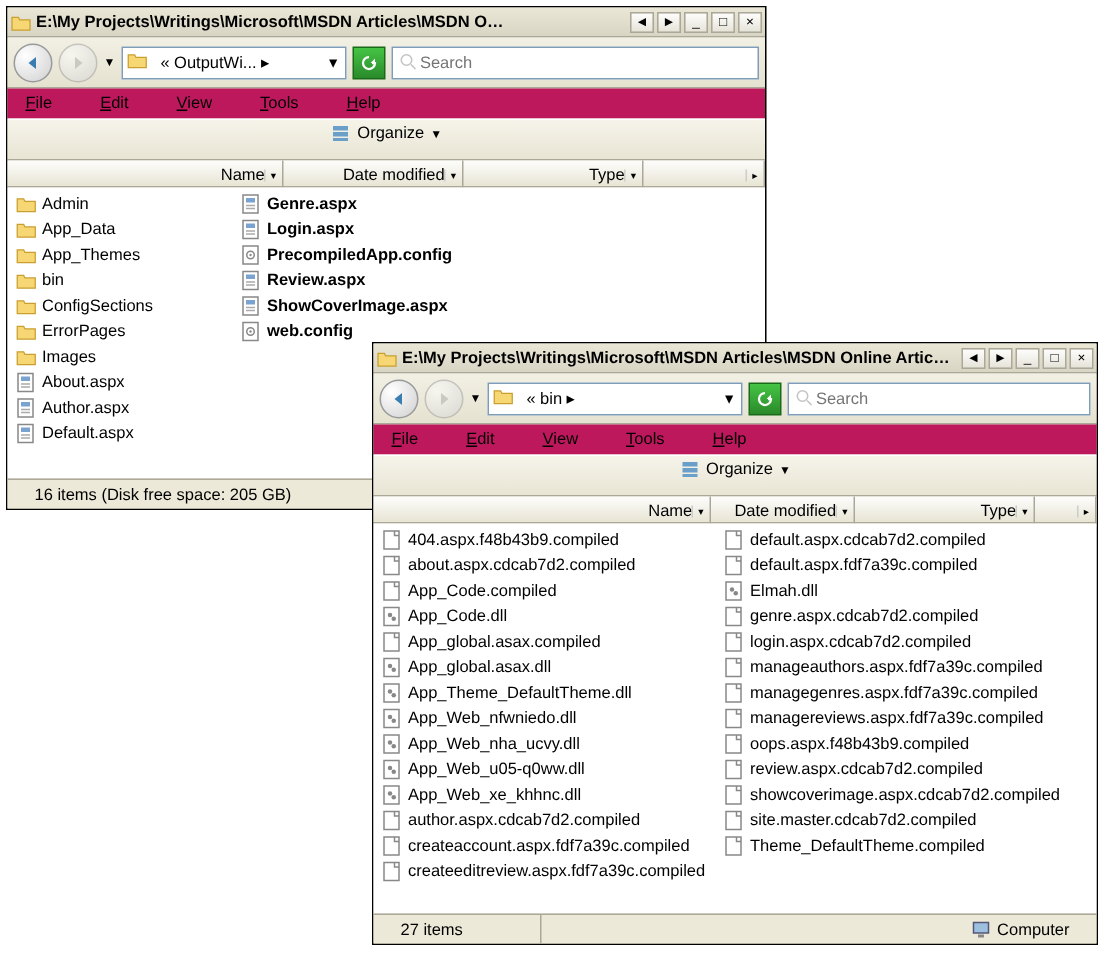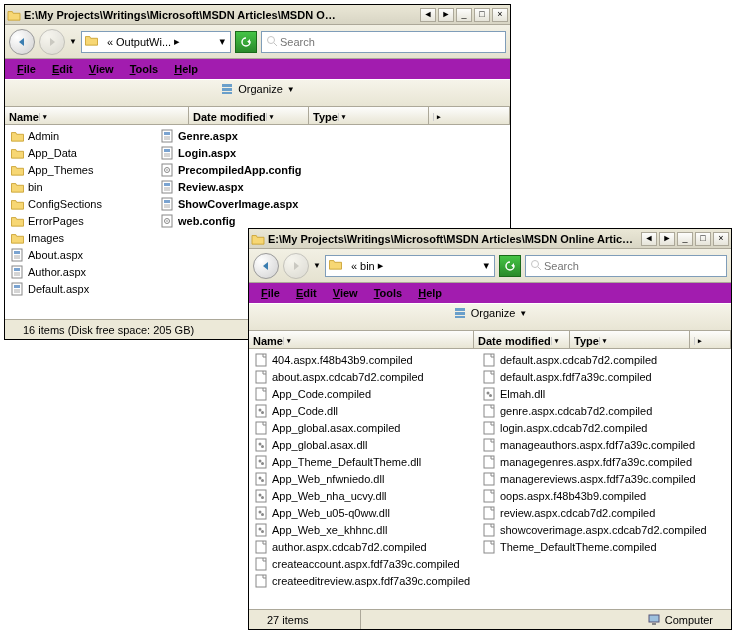--- a/index.html
+++ b/index.html
@@ -77,26 +77,25 @@
   border: 1px solid #7f9db9;
   display: flex;
   align-items: center;
   padding: 0 4px;
 }
 .searchbox input { border: none; outline: none; flex: 1; color: #888; font-size: 11px; }
 .search-icon { width: 14px; height: 14px; opacity: 0.5; }
 
 .menubar {
   height: 20px;
-  background: #a21caf;
+  background: #be185d;
   display: flex;
   align-items: center;
   padding: 0 4px;
-  gap: 0;
-  font-weight: bold;
+  gap: 16px;
 }
 .menu-item { padding: 2px 8px; }
 .menu-item u { text-decoration: underline; }
 
 .toolbar {
   height: 28px;
   background: linear-gradient(to bottom, #f6f4ea, #e8e5d4);
   border-top: 1px solid #fff;
   border-bottom: 1px solid #aca899;
   display: flex;
@@ -114,22 +113,21 @@
   height: 18px;
   background: linear-gradient(to bottom, #fdfdfc, #e8e5d4);
   border-bottom: 1px solid #aca899;
   display: flex;
 }
 .header-cell {
   border-right: 1px solid #aca899;
   padding: 10px 4px;
   display: flex;
   align-items: center;
-  justify-content: flex-start;
-  font-weight: bold;
+  justify-content: flex-end;
 }
 .header-cell .hd-drop { font-size: 7px; padding-left: 3px; border-left: 1px solid #ccc; }
 
 .content {
   flex: 1;
   background: #fff;
   overflow: hidden;
   display: flex;
   flex-direction: column;
   padding: 2px;
@@ -788,20 +786,29 @@
             </span>
             <span>showcoverimage.aspx.cdcab7d2.compiled</span>
           </div>
           <div class="file-item">
             <span class="file-icon">
               <svg class="file-svg" viewBox="0 0 12 14">
                 <rect x="1" y="1" width="10" height="12" fill="#fff" stroke="#888"></rect>
                 <path d="M8 1 L8 4 L11 4" fill="none" stroke="#888"></path>
               </svg>
             </span>
+            <span>site.master.cdcab7d2.compiled</span>
+          </div>
+          <div class="file-item">
+            <span class="file-icon">
+              <svg class="file-svg" viewBox="0 0 12 14">
+                <rect x="1" y="1" width="10" height="12" fill="#fff" stroke="#888"></rect>
+                <path d="M8 1 L8 4 L11 4" fill="none" stroke="#888"></path>
+              </svg>
+            </span>
             <span>Theme_DefaultTheme.compiled</span>
           </div>
         </div>
     </div>
   </div>
 
   <div class="statusbar">
     <div class="status-cell" style="flex:0 0 100px;">27 items</div>
     <div class="status-spacer"></div>
     <div class="status-cell status-computer">

